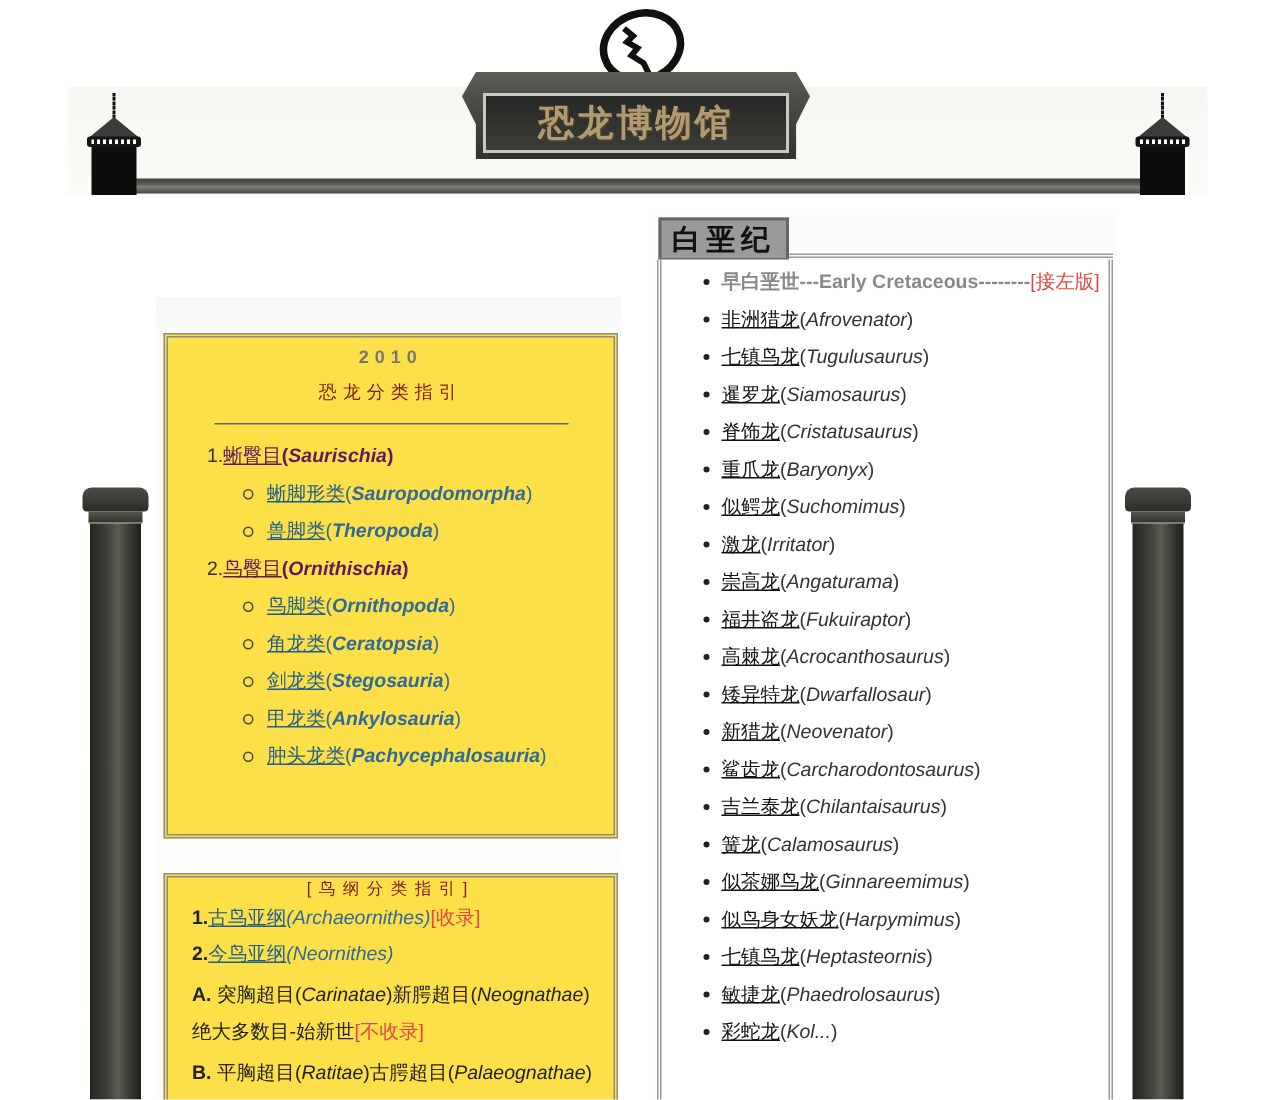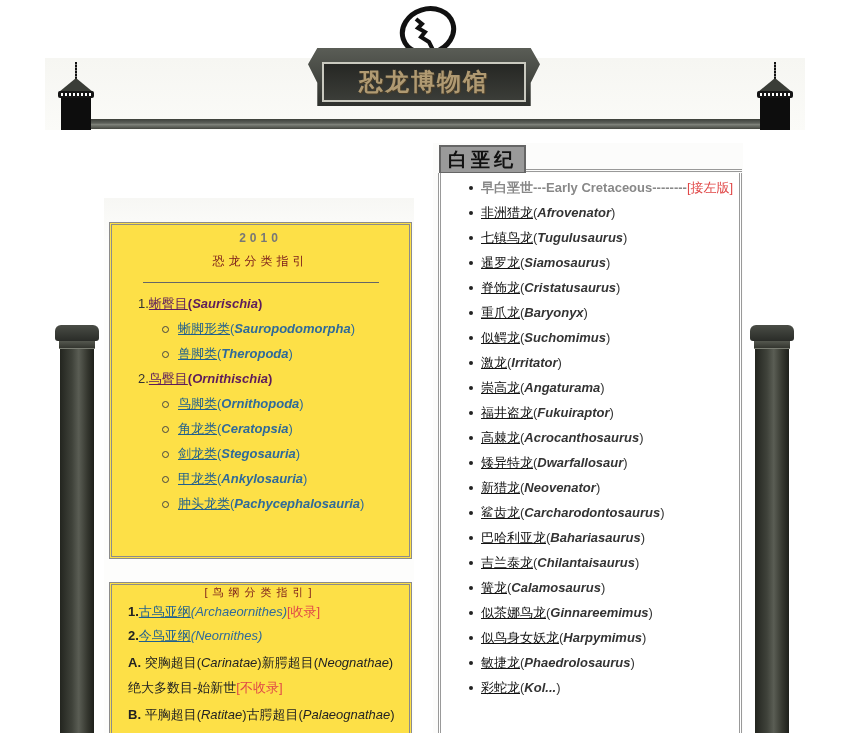--- a/index.html
+++ b/index.html
@@ -85,21 +85,21 @@
   .period-tab { position: absolute; left: 439px; top: 145px; width: 87px; height: 29px;
     background: #9a9a9a; border: 2px solid #666; display: flex; align-items: center; justify-content: center; }
   .period-tab span { font-family: "DejaVu Serif", serif; font-weight: bold; font-size: 19px; color: #111; letter-spacing: 4px; }
   .period-rule { position: absolute; left: 526px; top: 169px; width: 216px; border-top: 3px double #999; }
   .card-cret { position: absolute; left: 438px; top: 173px; width: 304px; height: 580px; background: #fff;
     border-left: 3px double #999; border-right: 3px double #999; }
   .cret-list { list-style: none; margin: 2px 0 0 28px; }
   .cret-item { position: relative; padding-left: 12px; line-height: 25px; color: #333; font-size: 13px; }
   .cret-item::before { content: ""; position: absolute; left: 0; top: 11px; width: 4px; height: 4px; border-radius: 50%; background: #222; }
   .cret-item a.cn { color: #111; text-decoration: underline; }
-  .cret-item .lat { font-style: italic; color: #333; font-weight: bold; }
+  .cret-item .lat { font-style: italic; color: #333; }
   .cret-head { color: #888; font-weight: bold; }
   .cret-head .red { color: #e04848; font-weight: normal; }
 </style>
 </head>
 <body>
 
 <div class="banner">
   <div class="banner-band"></div>
   <div class="banner-rail"></div>
 
@@ -204,21 +204,21 @@
       <li class="cret-item"><a class="cn" href="#">脊饰龙</a>(<span class="lat">Cristatusaurus</span>)</li>
       <li class="cret-item"><a class="cn" href="#">重爪龙</a>(<span class="lat">Baryonyx</span>)</li>
       <li class="cret-item"><a class="cn" href="#">似鳄龙</a>(<span class="lat">Suchomimus</span>)</li>
       <li class="cret-item"><a class="cn" href="#">激龙</a>(<span class="lat">Irritator</span>)</li>
       <li class="cret-item"><a class="cn" href="#">崇高龙</a>(<span class="lat">Angaturama</span>)</li>
       <li class="cret-item"><a class="cn" href="#">福井盗龙</a>(<span class="lat">Fukuiraptor</span>)</li>
       <li class="cret-item"><a class="cn" href="#">高棘龙</a>(<span class="lat">Acrocanthosaurus</span>)</li>
       <li class="cret-item"><a class="cn" href="#">矮异特龙</a>(<span class="lat">Dwarfallosaur</span>)</li>
       <li class="cret-item"><a class="cn" href="#">新猎龙</a>(<span class="lat">Neovenator</span>)</li>
       <li class="cret-item"><a class="cn" href="#">鲨齿龙</a>(<span class="lat">Carcharodontosaurus</span>)</li>
-      <li class="cret-item"><a class="cn" href="#">巴哈利亚龙</a>(<span class="lat">Bahariasaurus</span>)</li>
       <li class="cret-item"><a class="cn" href="#">吉兰泰龙</a>(<span class="lat">Chilantaisaurus</span>)</li>
       <li class="cret-item"><a class="cn" href="#">簧龙</a>(<span class="lat">Calamosaurus</span>)</li>
       <li class="cret-item"><a class="cn" href="#">似茶娜鸟龙</a>(<span class="lat">Ginnareemimus</span>)</li>
       <li class="cret-item"><a class="cn" href="#">似鸟身女妖龙</a>(<span class="lat">Harpymimus</span>)</li>
+      <li class="cret-item"><a class="cn" href="#">七镇鸟龙</a>(<span class="lat">Heptasteornis</span>)</li>
       <li class="cret-item"><a class="cn" href="#">敏捷龙</a>(<span class="lat">Phaedrolosaurus</span>)</li>
       <li class="cret-item"><a class="cn" href="#">彩蛇龙</a>(<span class="lat">Kol...</span>)</li>
     </ul>
 </div>
 
 </body></html>

